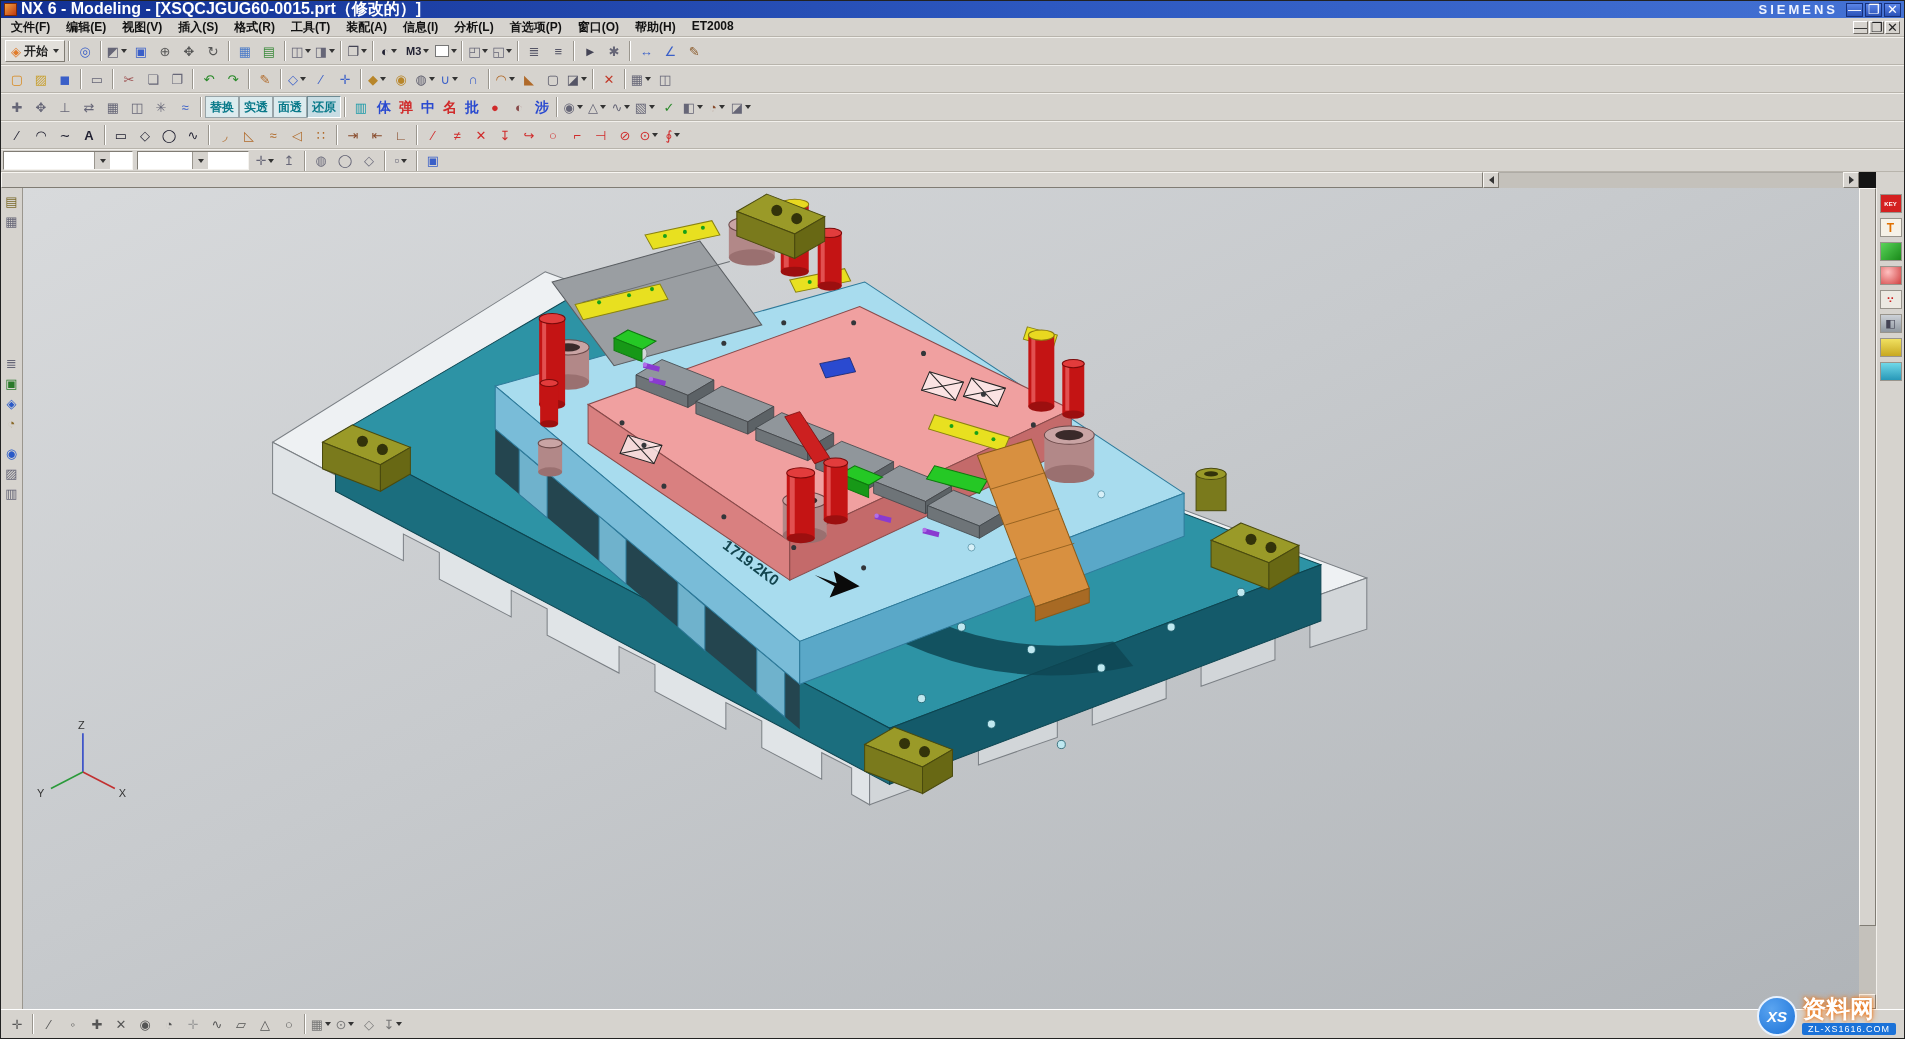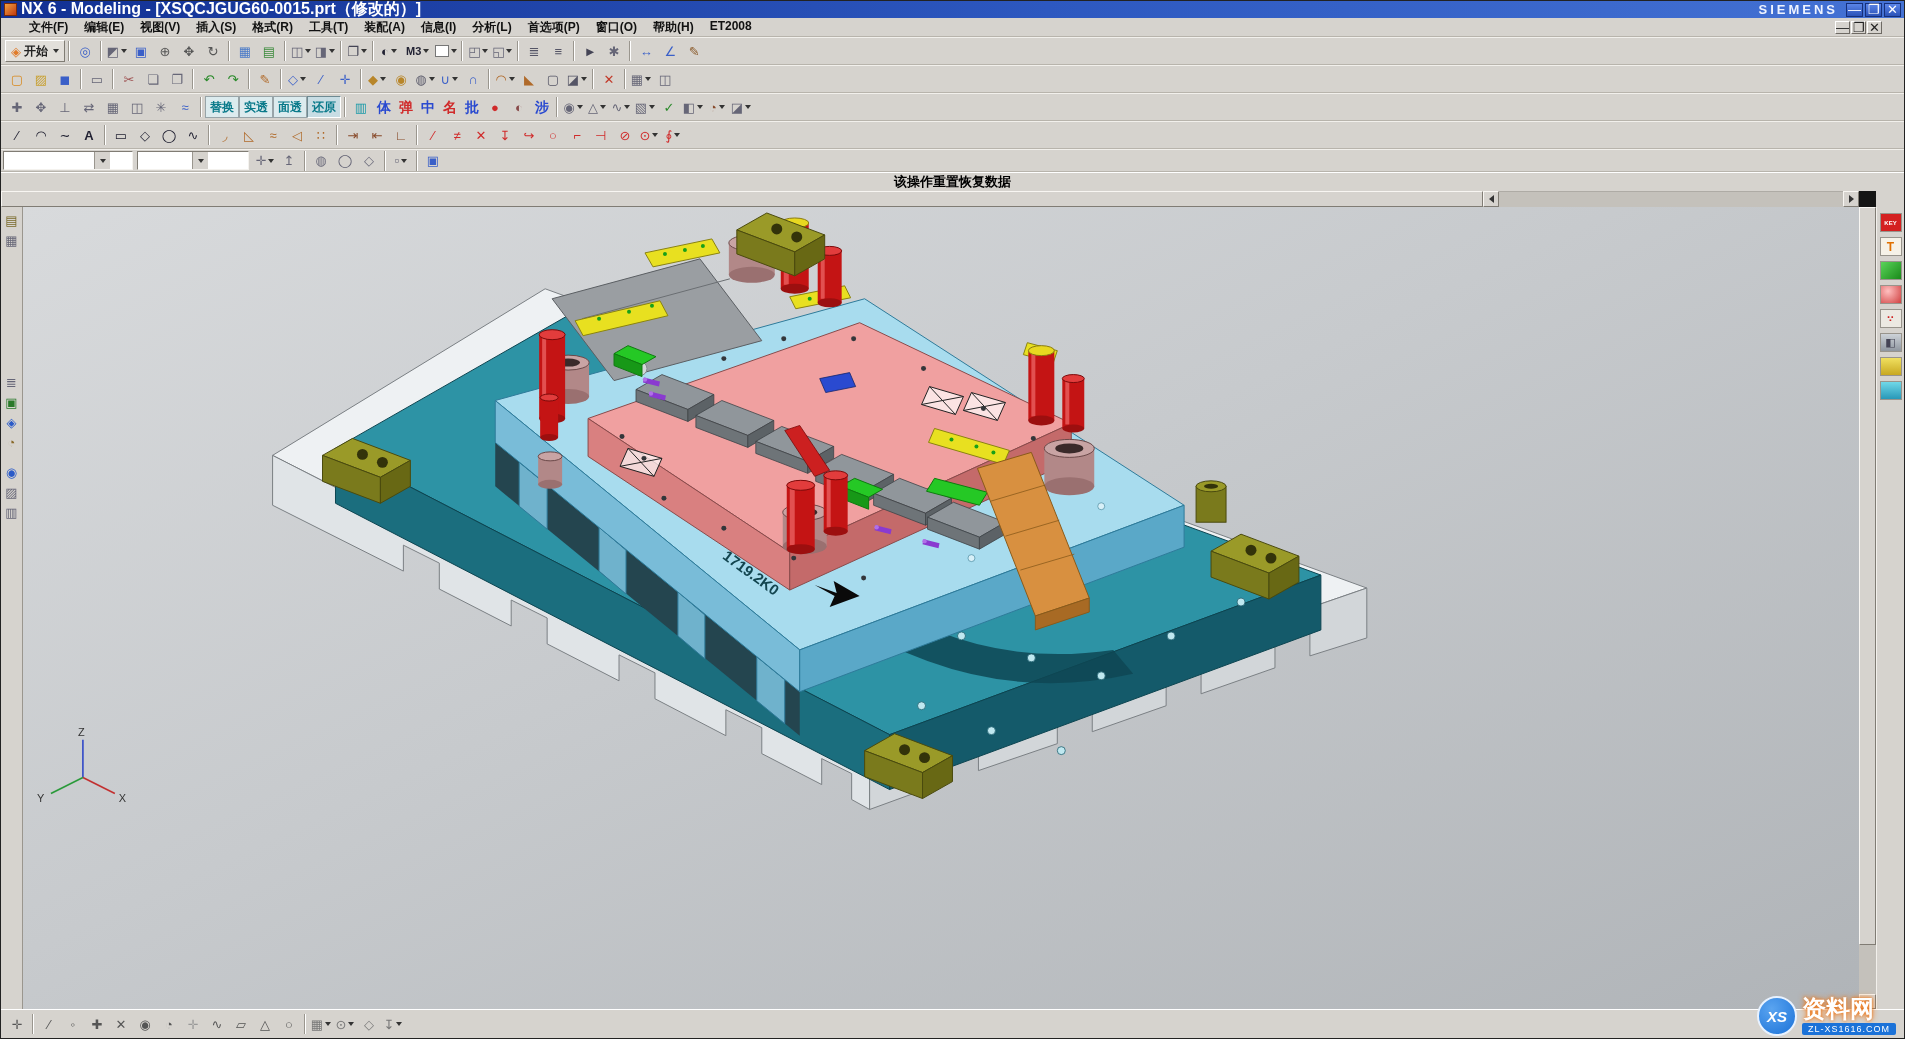--- a/index.html
+++ b/index.html
@@ -9,21 +9,21 @@
 
   
   .titl{height:17px;background:linear-gradient(90deg,#123093,#2d58c0 55%,#4472d4);display:flex;align-items:center;padding:0 3px;color:#fff;flex:0 0 auto}
   .appicon{width:13px;height:13px;background:linear-gradient(135deg,#f0a040,#c23a10);border:1px solid #7a2a08;margin-right:4px;flex:0 0 auto}
   .titl .t{flex:1;font-weight:bold;font-size:16px;white-space:nowrap;overflow:hidden}
   .brand{font-weight:bold;font-size:13px;letter-spacing:3px;margin-right:8px;color:#eef3ff}
   .winbtns{display:flex;gap:2px}
   .winbtns .tbtn{width:17px;height:14px;background:linear-gradient(#5b85e8,#2a52b8);border:1px solid #16307a;color:#fff;font-size:9px;display:flex;align-items:center;justify-content:center}
 
   
-  .menubar{height:19px;display:flex;align-items:center;background:#d6d3ce;border-bottom:1px solid #b8b4ac;padding:0 20px;flex:0 0 auto}
+  .menubar{height:19px;display:flex;align-items:center;background:#d6d3ce;border-bottom:1px solid #b8b4ac;padding:0 2px;flex:0 0 auto}
   .menuitems{display:flex;flex:1}
   .menuitem{padding:2px 8px;color:#111;white-space:nowrap;cursor:default}
   .childctl{display:flex;gap:1px;margin-right:2px}
   .childctl .tbtn{width:15px;height:13px;background:#d6d3ce;border:1px solid;border-color:#fff #6e6a64 #6e6a64 #fff;font-size:8px;color:#222;display:flex;align-items:center;justify-content:center}
 
   
   .tbrow{height:28px;display:flex;align-items:center;background:#d6d3ce;border-top:1px solid #f2f0ec;border-bottom:1px solid #b8b4ac;padding:0 4px;flex:0 0 auto;overflow:hidden}
   .tbtn{width:24px;height:22px;display:inline-flex;align-items:center;justify-content:center;border:1px solid transparent;cursor:default;flex:0 0 auto}
   .tbtn .g{font-weight:normal;font-size:13px;line-height:1}
   .tbtn .lb{font-size:12px;line-height:1;white-space:nowrap}
@@ -616,23 +616,20 @@
           <b class="g" style="color: rgb(102, 102, 119);">▫</b>
           <i class="dd"></i>
         </span>
         <i class="tsep"></i>
         <span class="tbtn">
           <b class="g" style="color: rgb(58, 95, 200);">▣</b>
         </span>
       </span>
   </div>
 
-  <div class="msgbar">
-    <span>该操作重置恢复数据</span>
-  </div>
 
   <div class="hscroll">
     <span class="hthumb"></span>
     <span class="arr">
         <i class="l"></i>
       </span>
     <span class="htrack"></span>
     <span class="arr">
         <i class="r"></i>
       </span>

